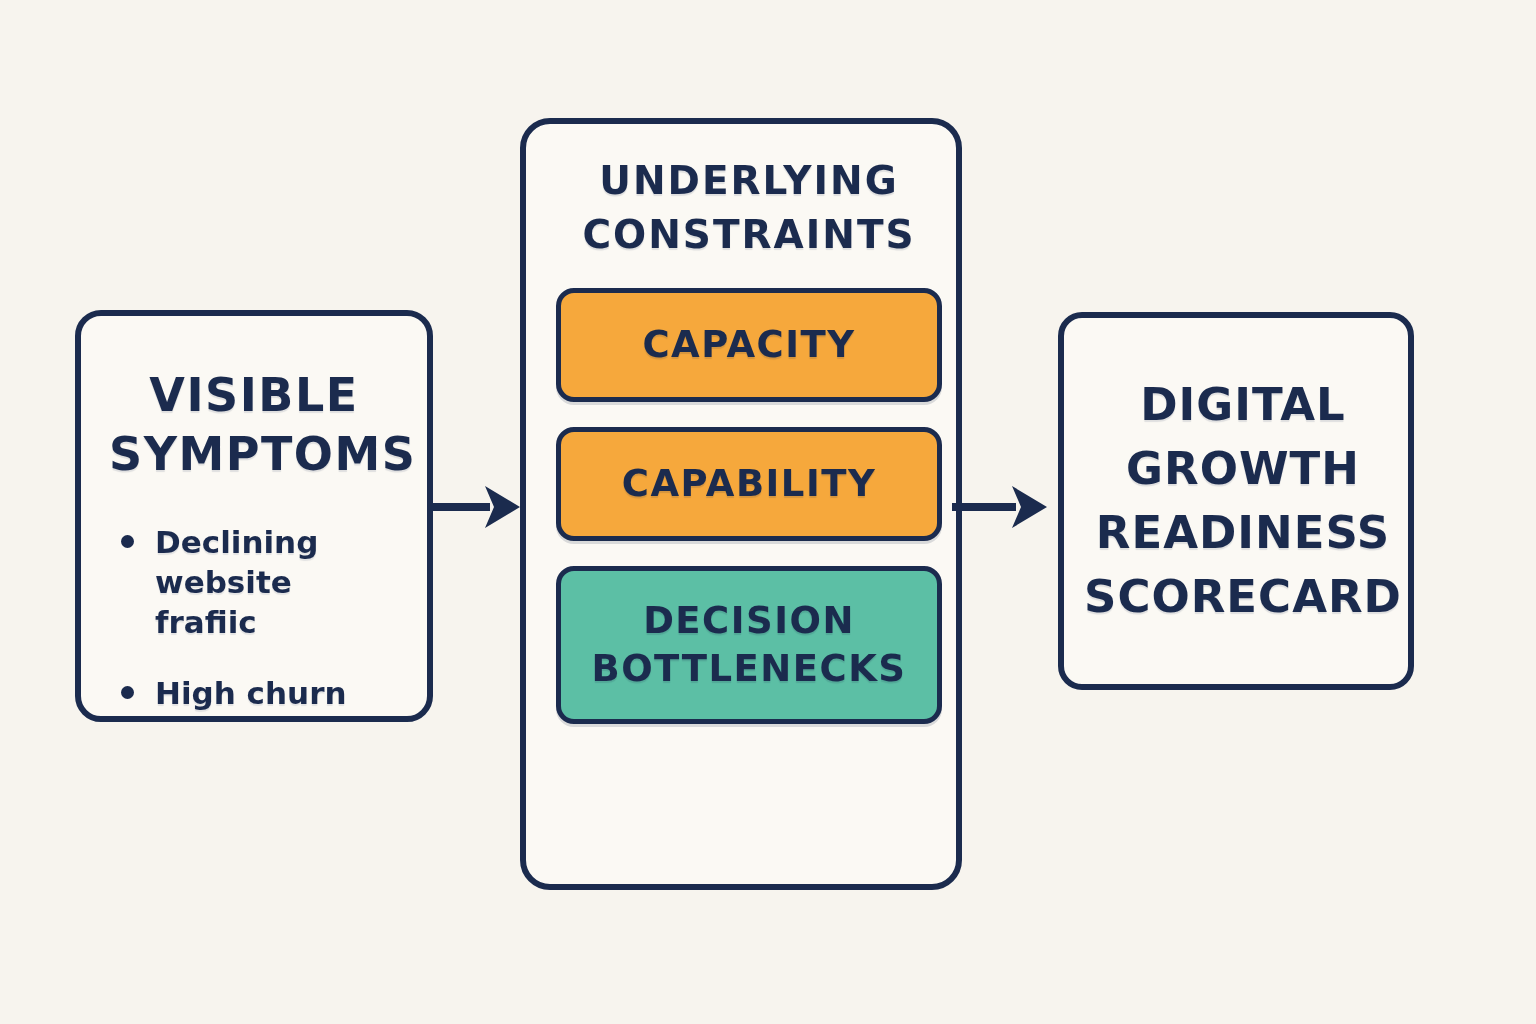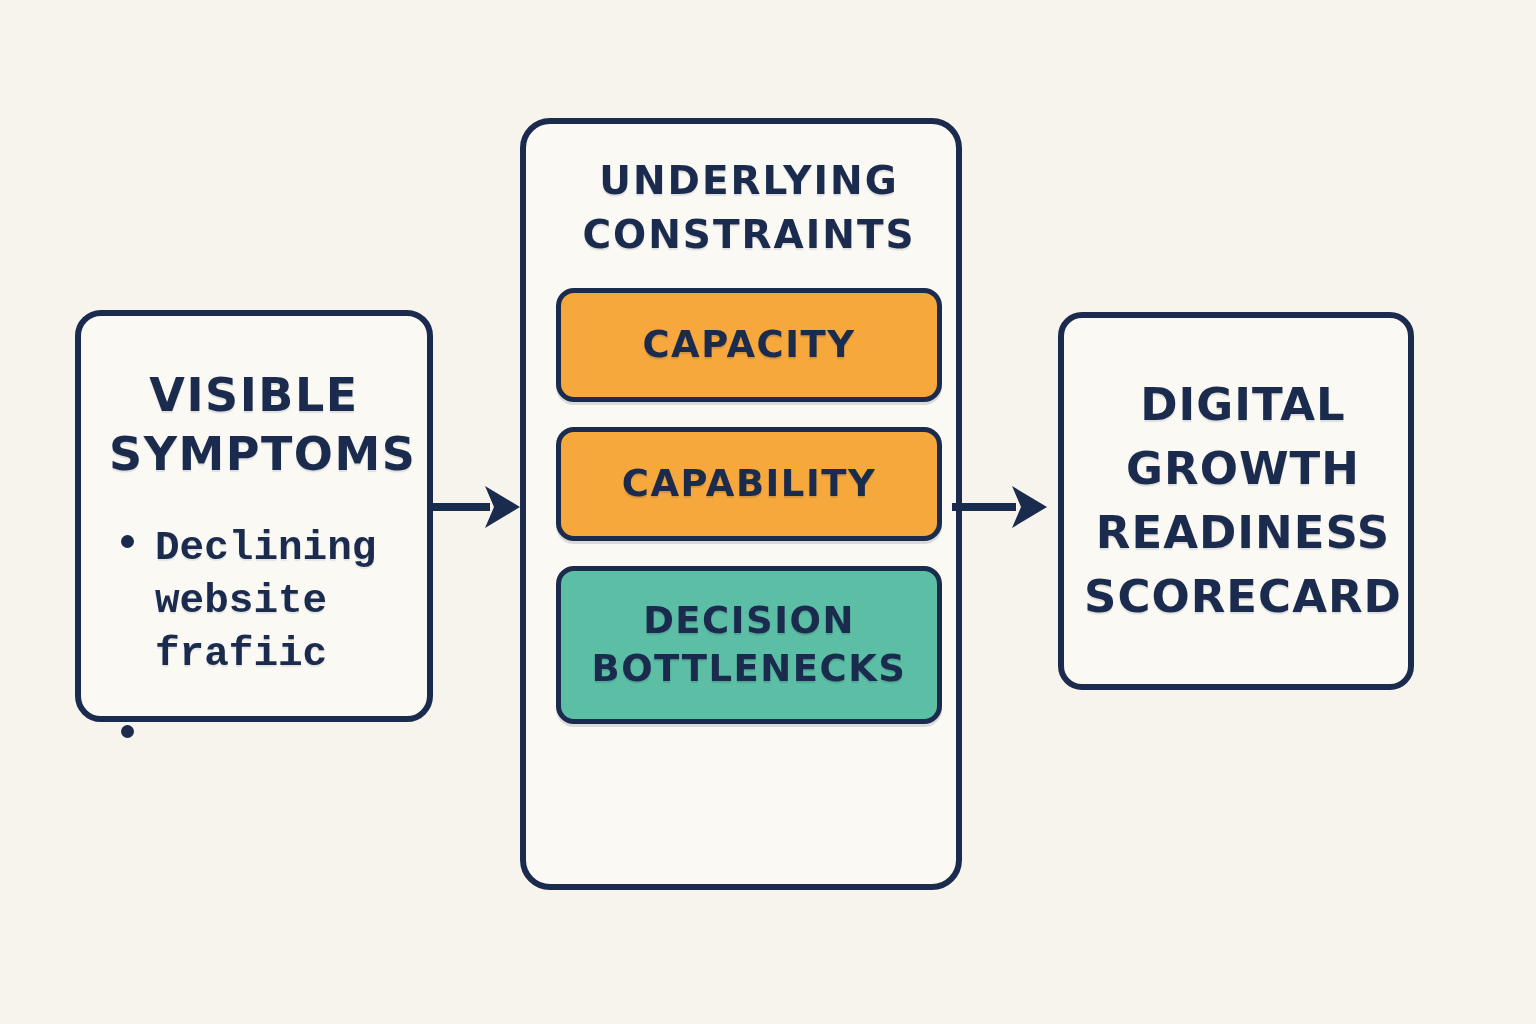--- a/index.html
+++ b/index.html
@@ -33,25 +33,24 @@
     letter-spacing:1.5px;line-height:1.28;
     text-shadow:0 2px 1px rgba(24,41,75,.12);
   }
   .symptoms{
     list-style:none;
     margin-top:38px;
   }
   .symptoms li{
     position:relative;
     padding-left:46px;
-    font-size:41px;font-weight:bold;
+    font-size:31px;font-weight:bold;
     line-height:1.3;
     margin-bottom:30px;
     text-shadow:0 2px 1px rgba(24,41,75,.10);
-    font-family:Liberation Mono, monospace;
   }
   .symptoms li .dot{
     position:absolute;left:12px;top:13px;
     width:13px;height:13px;border-radius:50%;
     background:var(--navy);
   }
   
   .panel-middle{
     left:520px;top:118px;width:442px;height:772px;
     border-radius:30px;
@@ -108,20 +107,21 @@
 
   <div class="panel panel-left">
     <div class="title">VISIBLE SYMPTOMS</div>
     <ul class="symptoms">
       <li>
         <span class="dot"></span>
         <span>Declining website frafiic</span>
       </li>
       <li>
         <span class="dot"></span>
+        <span>High churn</span>
       </li>
     </ul>
   </div>
 
   <svg class="arrow arrow-1" width="92" height="56" viewBox="0 0 92 56" aria-hidden="true">
     <path d="M2 28 H60" stroke="currentColor" stroke-width="8" fill="none"></path>
     <path d="M55 7 L90 28 L55 49 L64 28 Z" fill="currentColor"></path>
   </svg>
 
   <div class="panel panel-middle">

